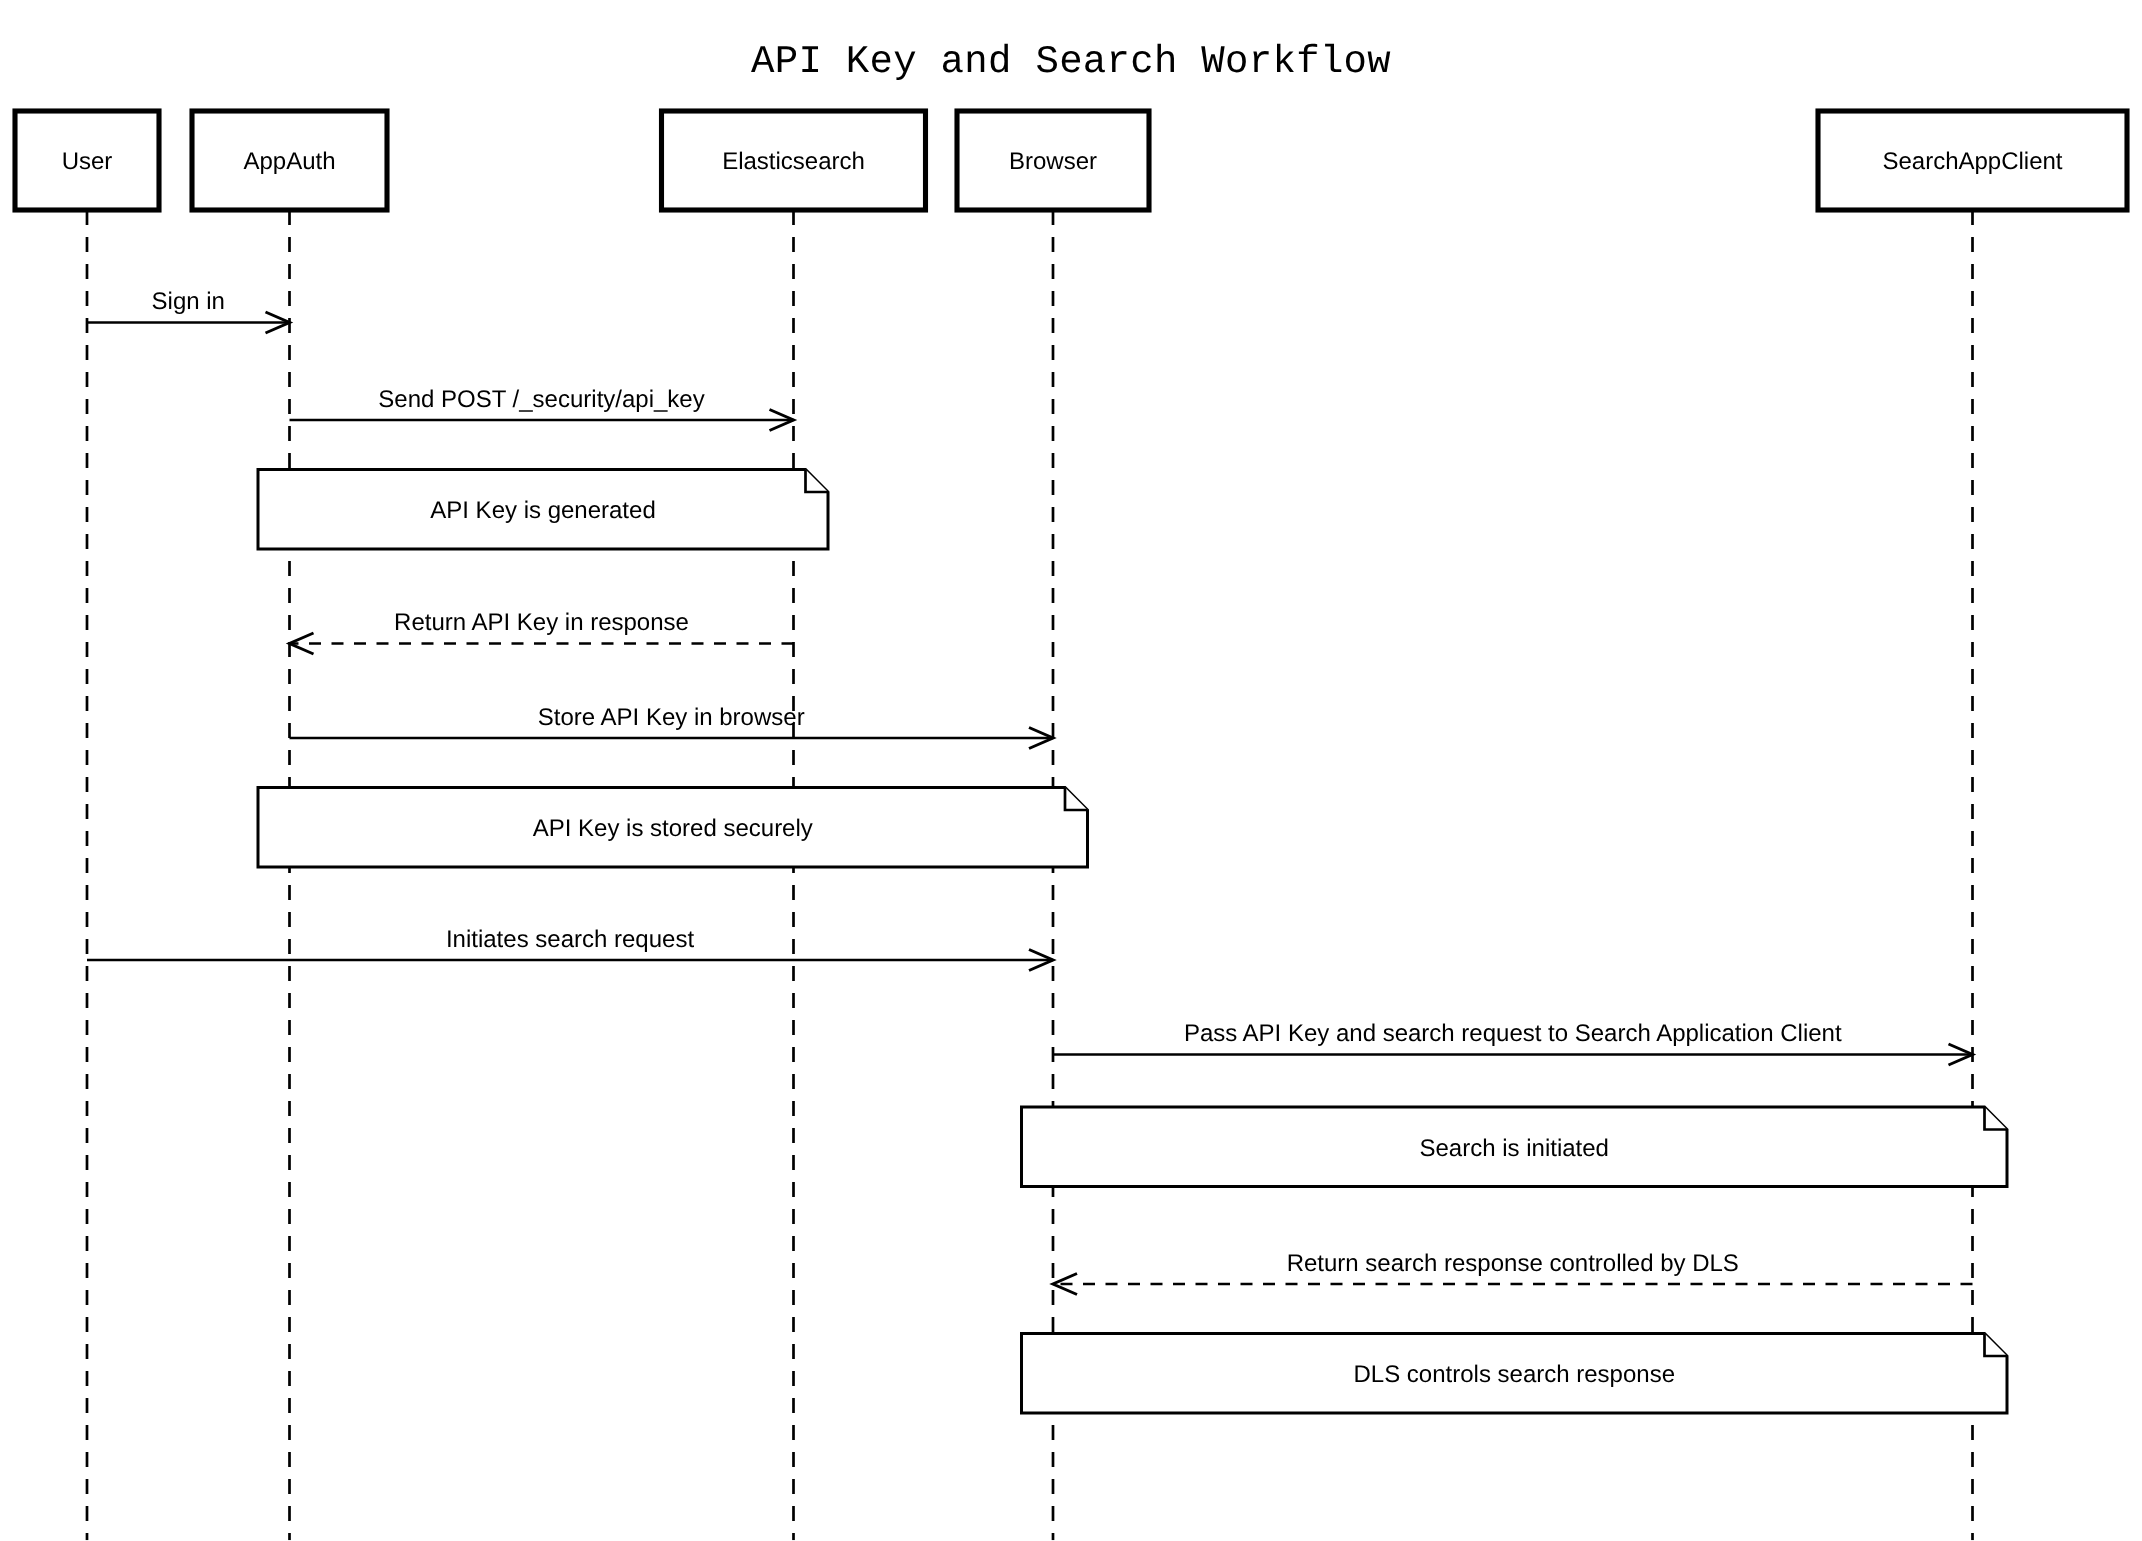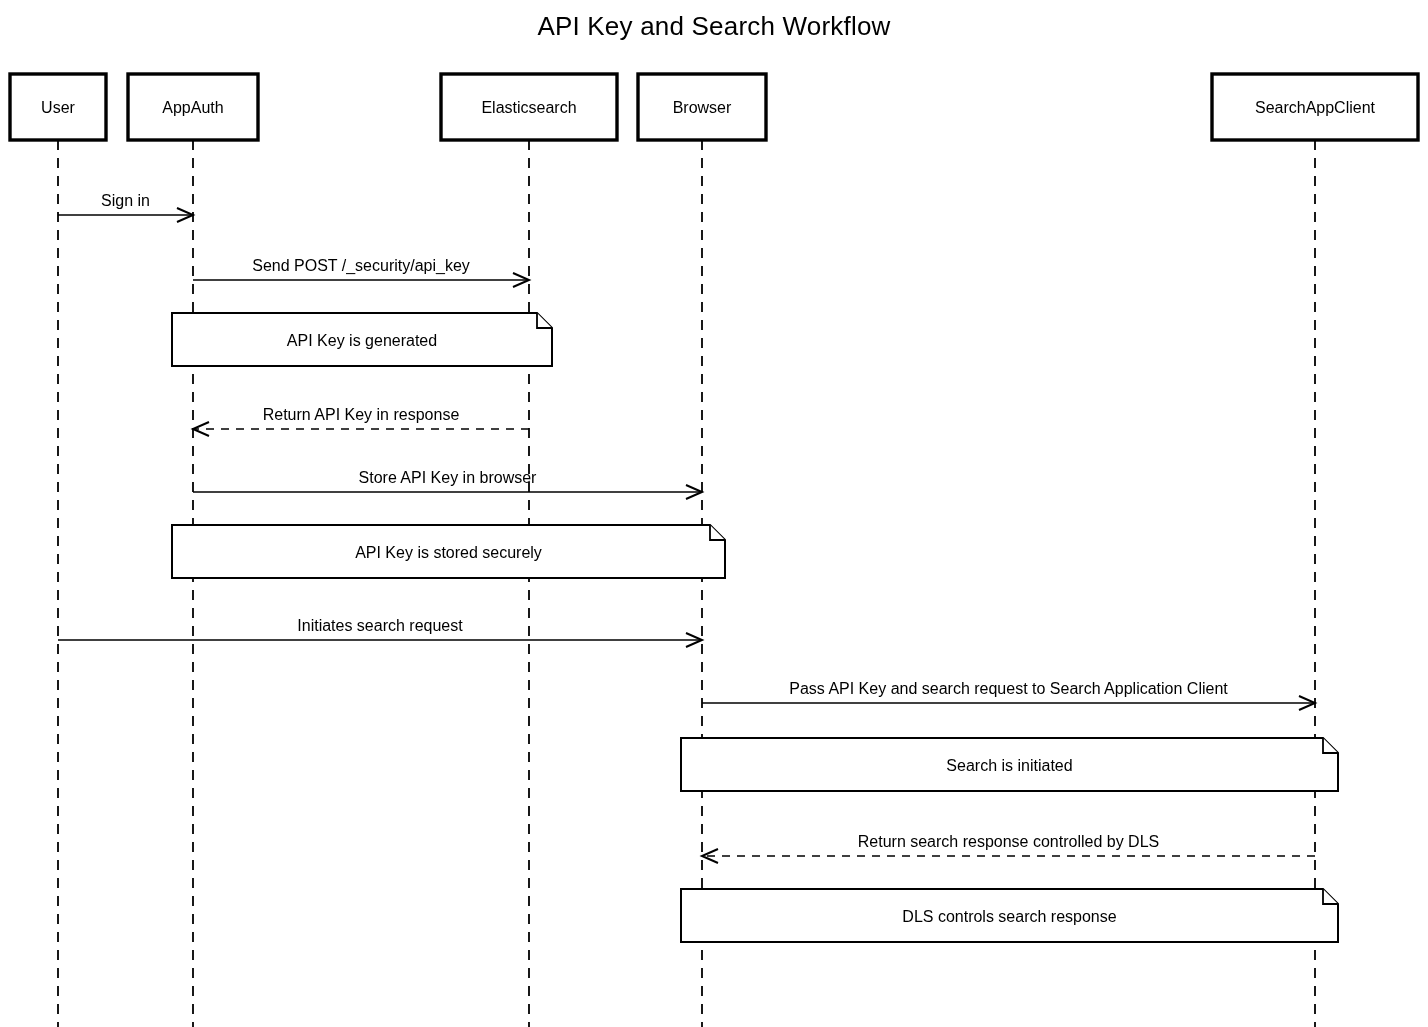--- a/index.html
+++ b/index.html
@@ -10,27 +10,28 @@
   #canvas {
     position: relative;
     width: 1428px;
     height: 1027px;
     background: #ffffff;
     font-family: "Liberation Sans", sans-serif;
     overflow: hidden;
   }
   #diagram-title {
     position: absolute;
-    top: 11px;
+    top: 26px;
     left: 0;
     width: 100%;
     text-align: center;
     font-size: 26px;
     color: #000000;
     letter-spacing: 0.2px;
+    font-family: Liberation Mono, monospace;
   }
   #diagram-svg {
     position: absolute;
     top: 0;
     left: 0;
   }
   .lifeline {
     stroke: #000000;
     stroke-width: 1.8;
     stroke-dasharray: 10 8;

